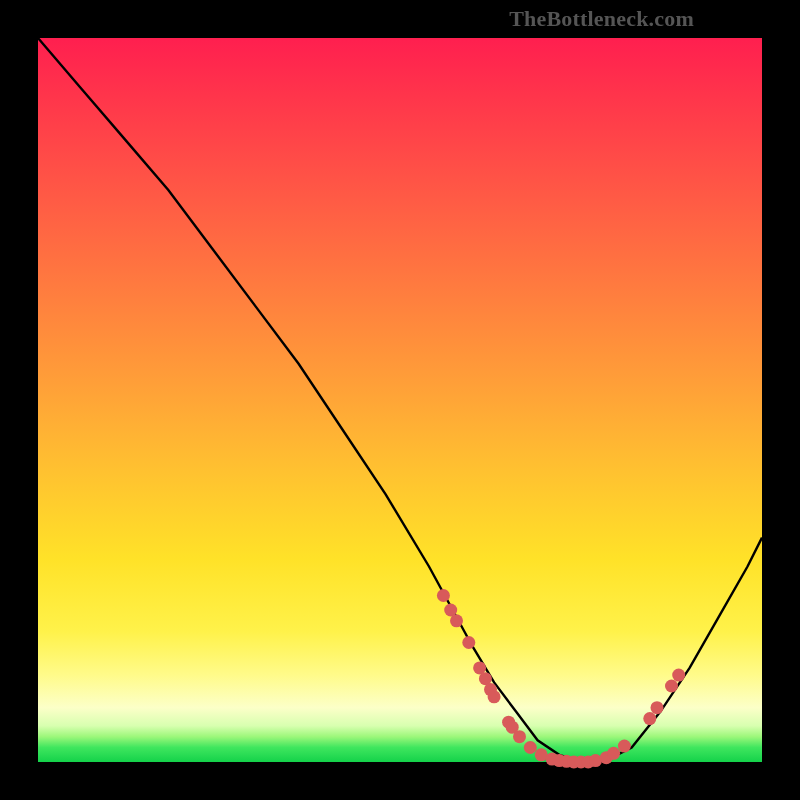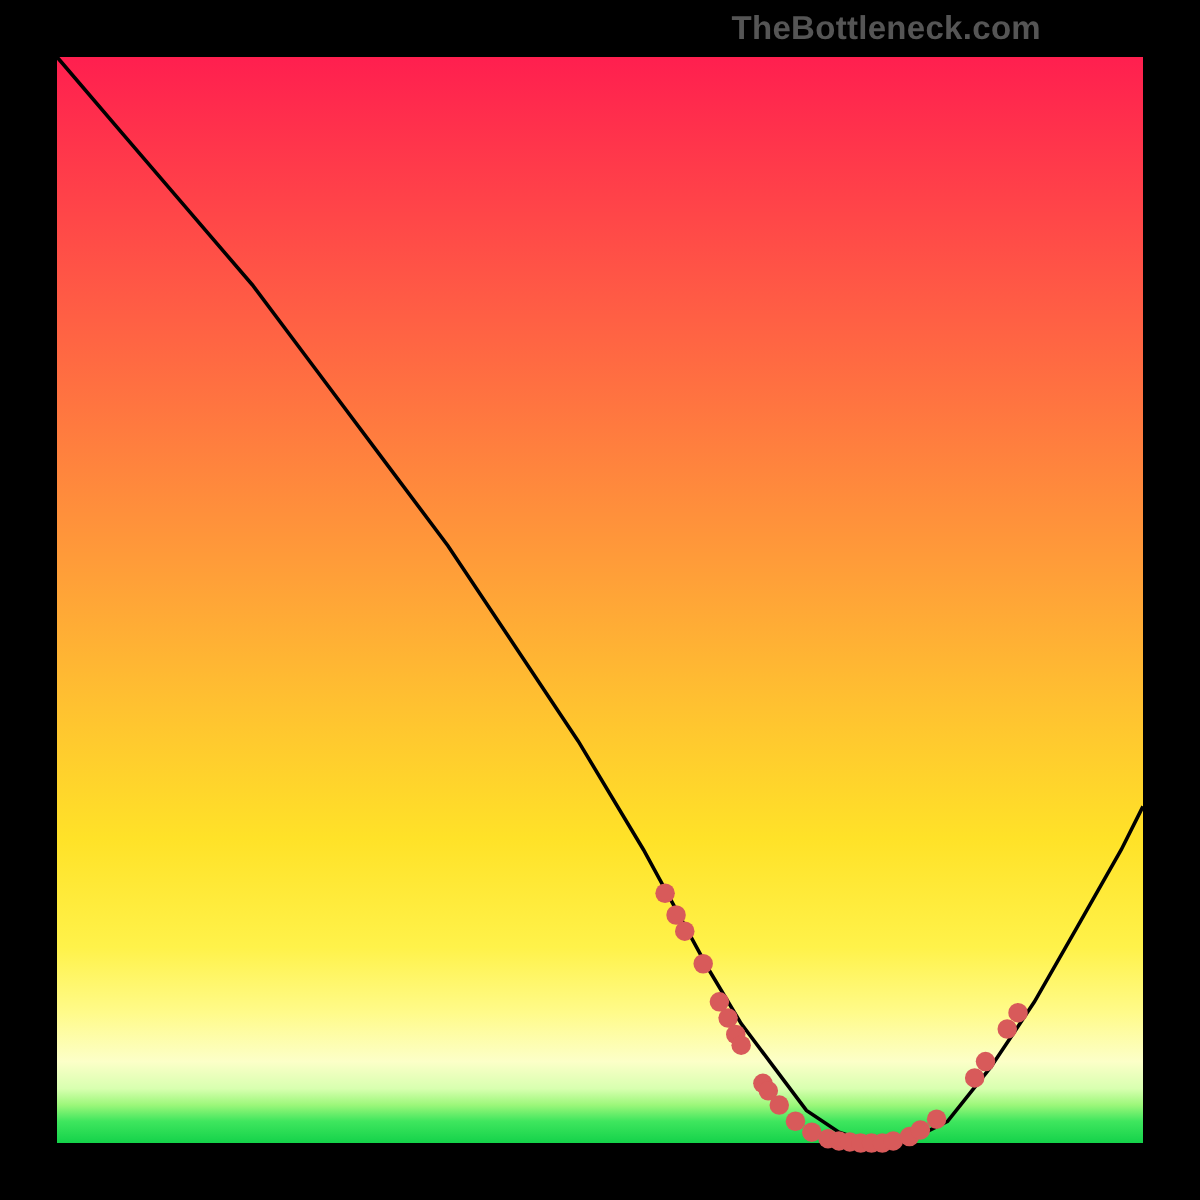--- a/index.html
+++ b/index.html
@@ -9,20 +9,21 @@
     height: 800px;
     background: #000;
     overflow: hidden;
     font-family: Arial, Helvetica, sans-serif;
   }
   .frame {
     position: relative;
     width: 708px;
     height: 800px;
     background: #000;
+    font-family: Liberation Serif, serif;
   }
   .watermark {
     position: absolute;
     top: 6px;
     right: 14px;
     color: #555;
     font-size: 22px;
     font-weight: 600;
     letter-spacing: 0.2px;
     z-index: 5;

